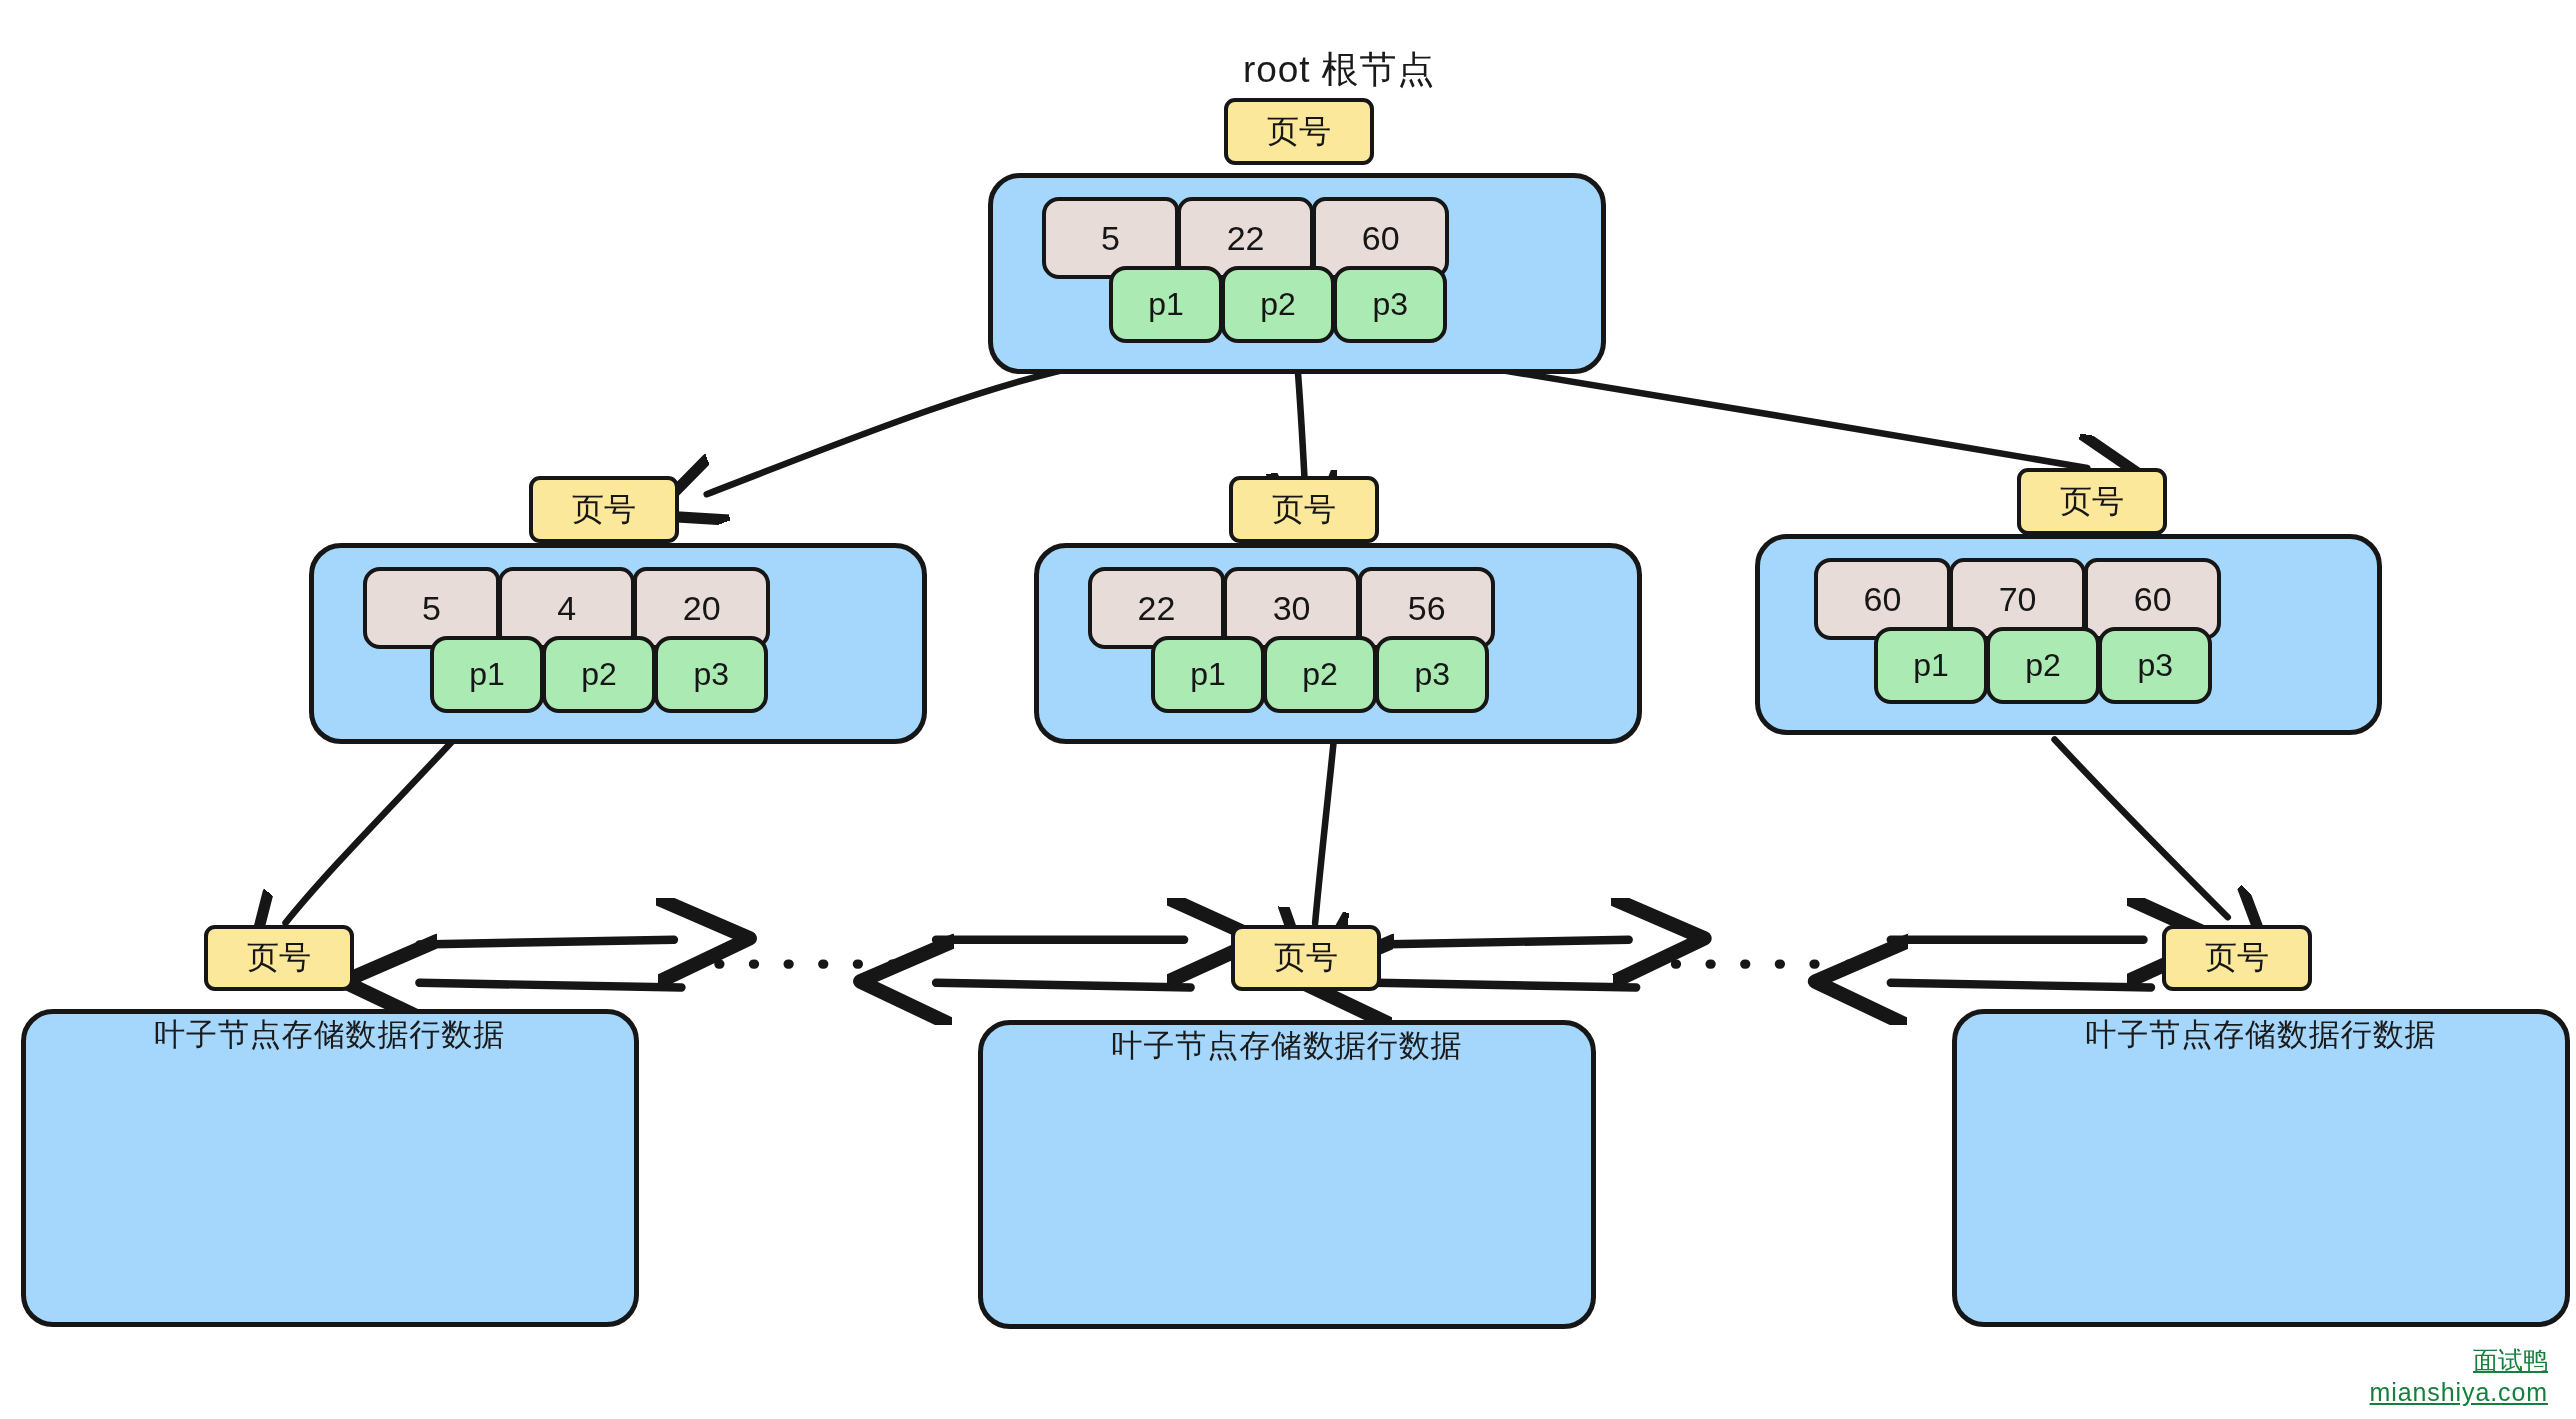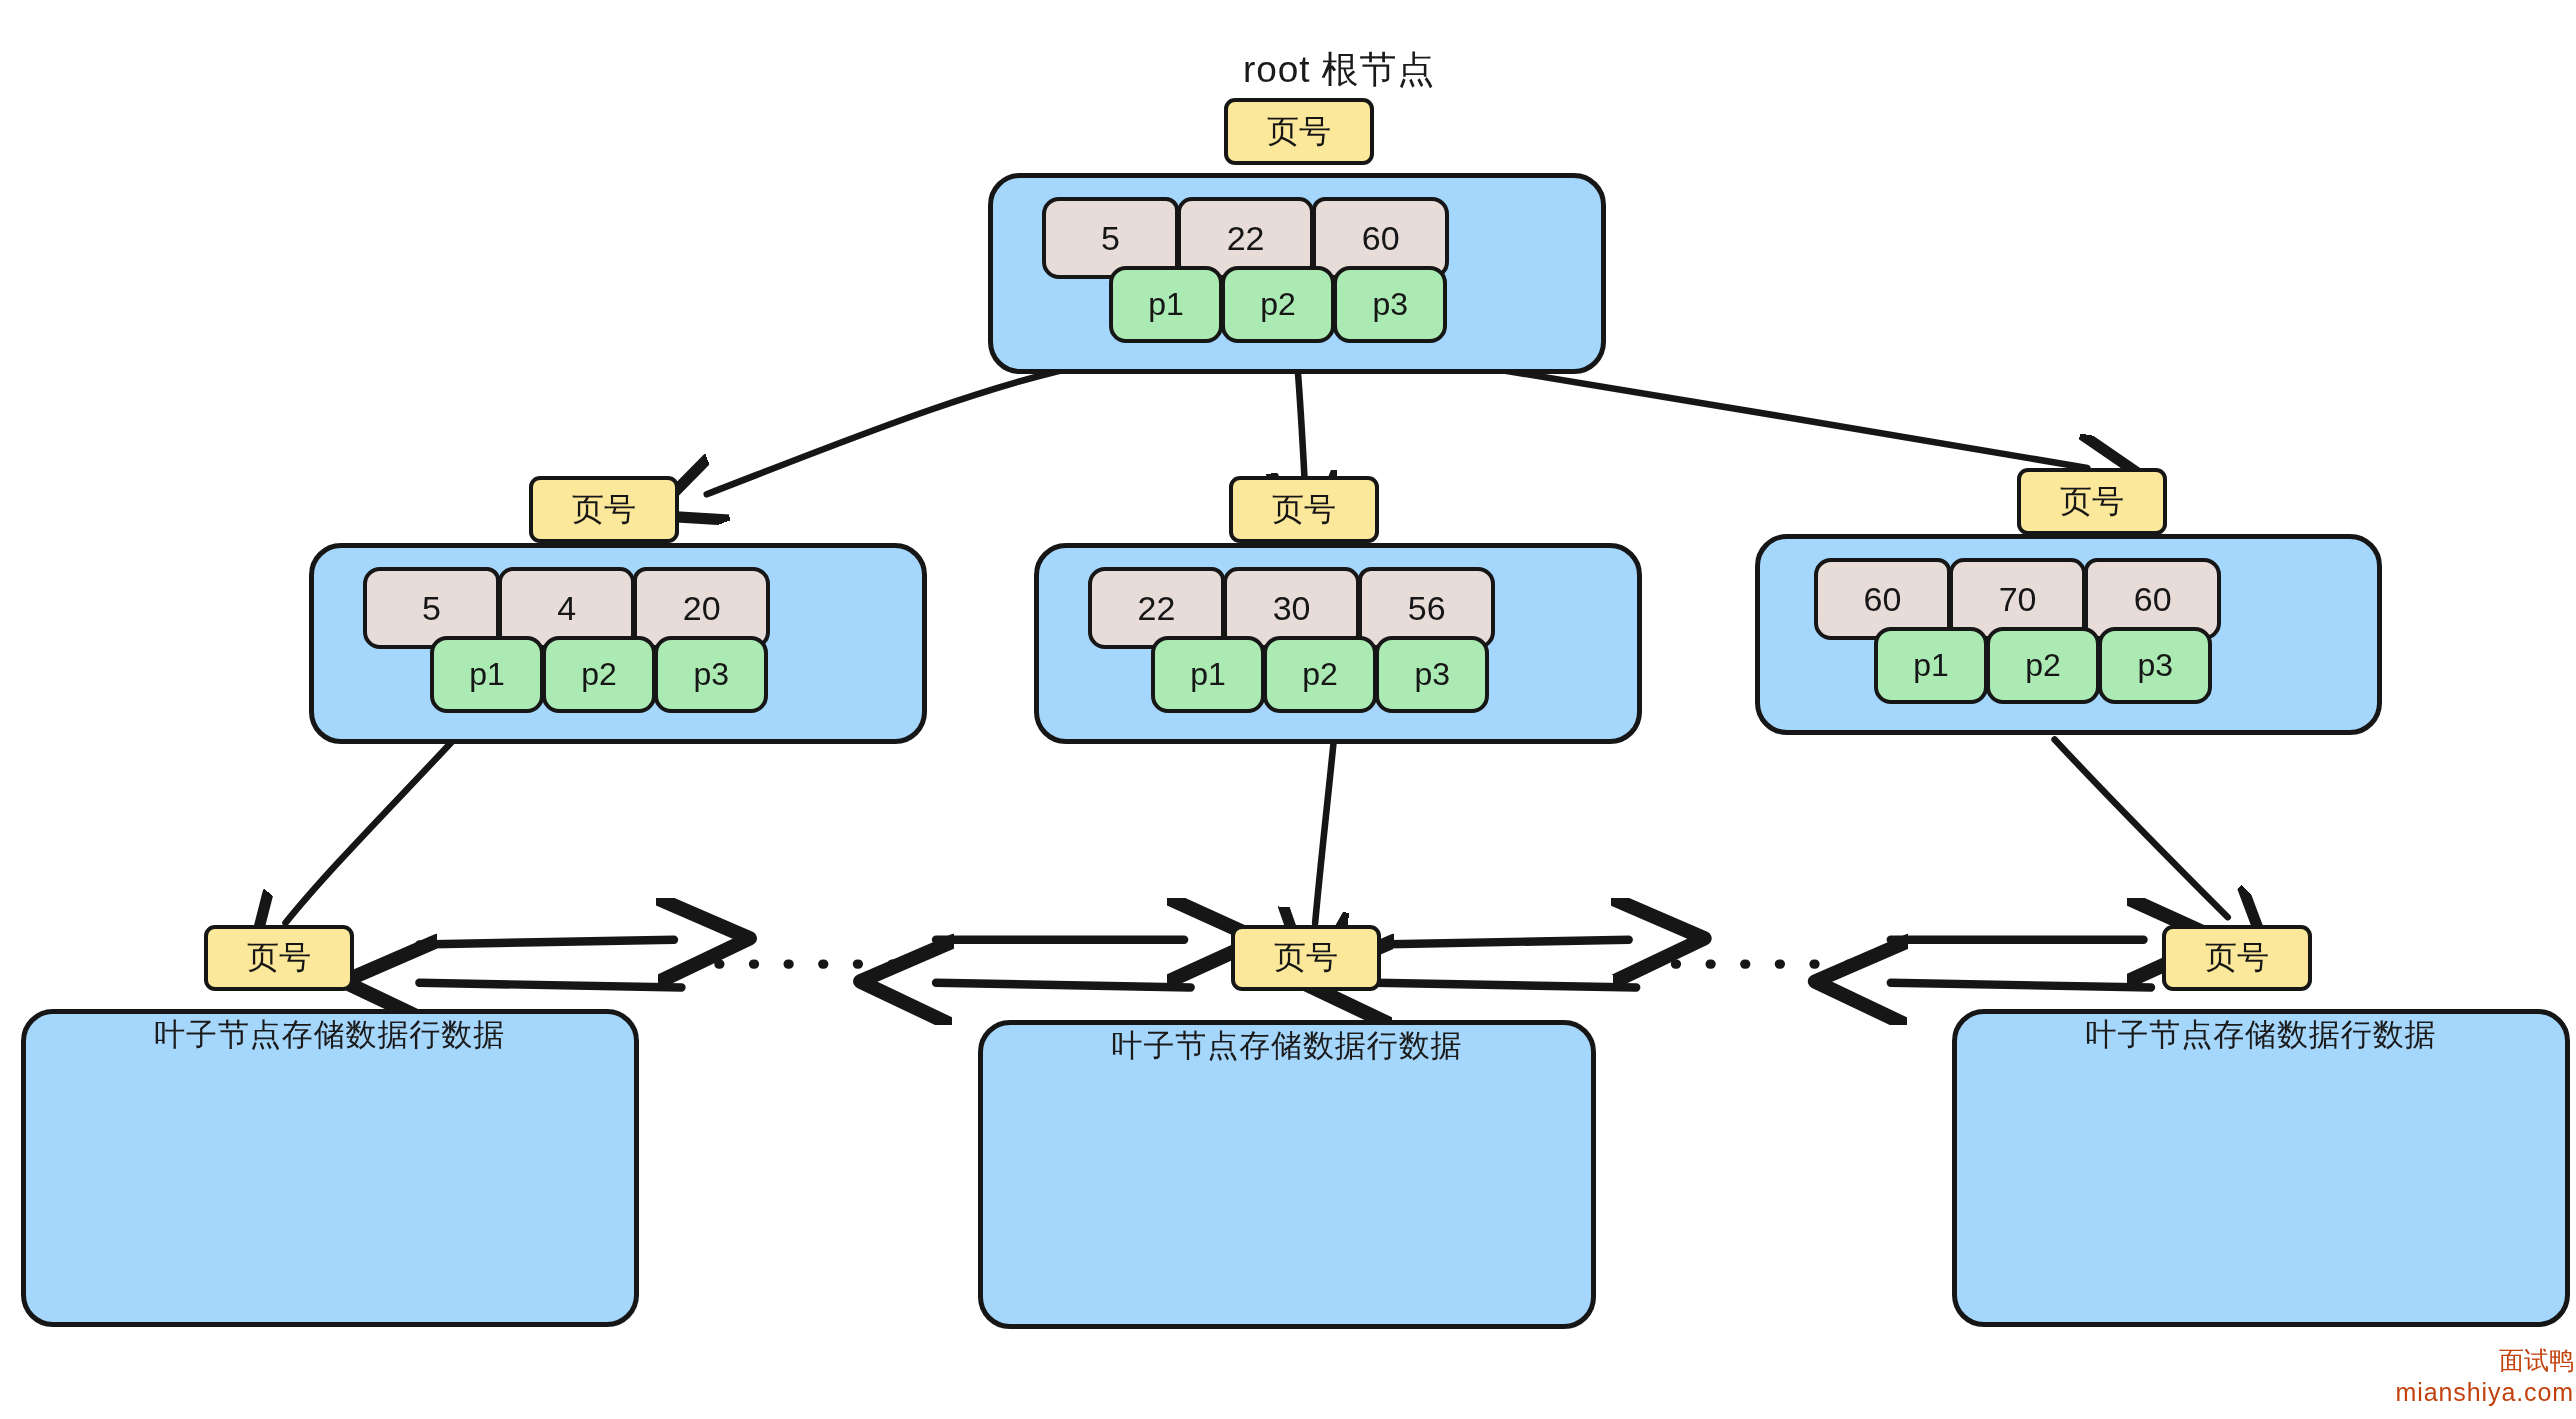--- a/index.html
+++ b/index.html
@@ -111,26 +111,27 @@
   }
   .leaf-label {
     font-size: 31px;
     color: #1a1a1a;
     letter-spacing: 0.9px;
   }
 
   
   .watermark {
     position: absolute;
-    right: 2px;
+    right: 28px;
     bottom: 11.2px;
     text-align: right;
-    color: #c2410c;
+    color: #15803d;
     line-height: 1.25;
     user-select: none;
+    text-decoration: underline;
   }
   .wm-cn { font-size: 25px; }
   .wm-en { font-size: 25px; letter-spacing: 0.9px; }
 </style>
 </head>
 <body>
 
 <div id="stage">
 
   <svg id="edges" viewBox="0 0 2752 1516" xmlns="http://www.w3.org/2000/svg">

